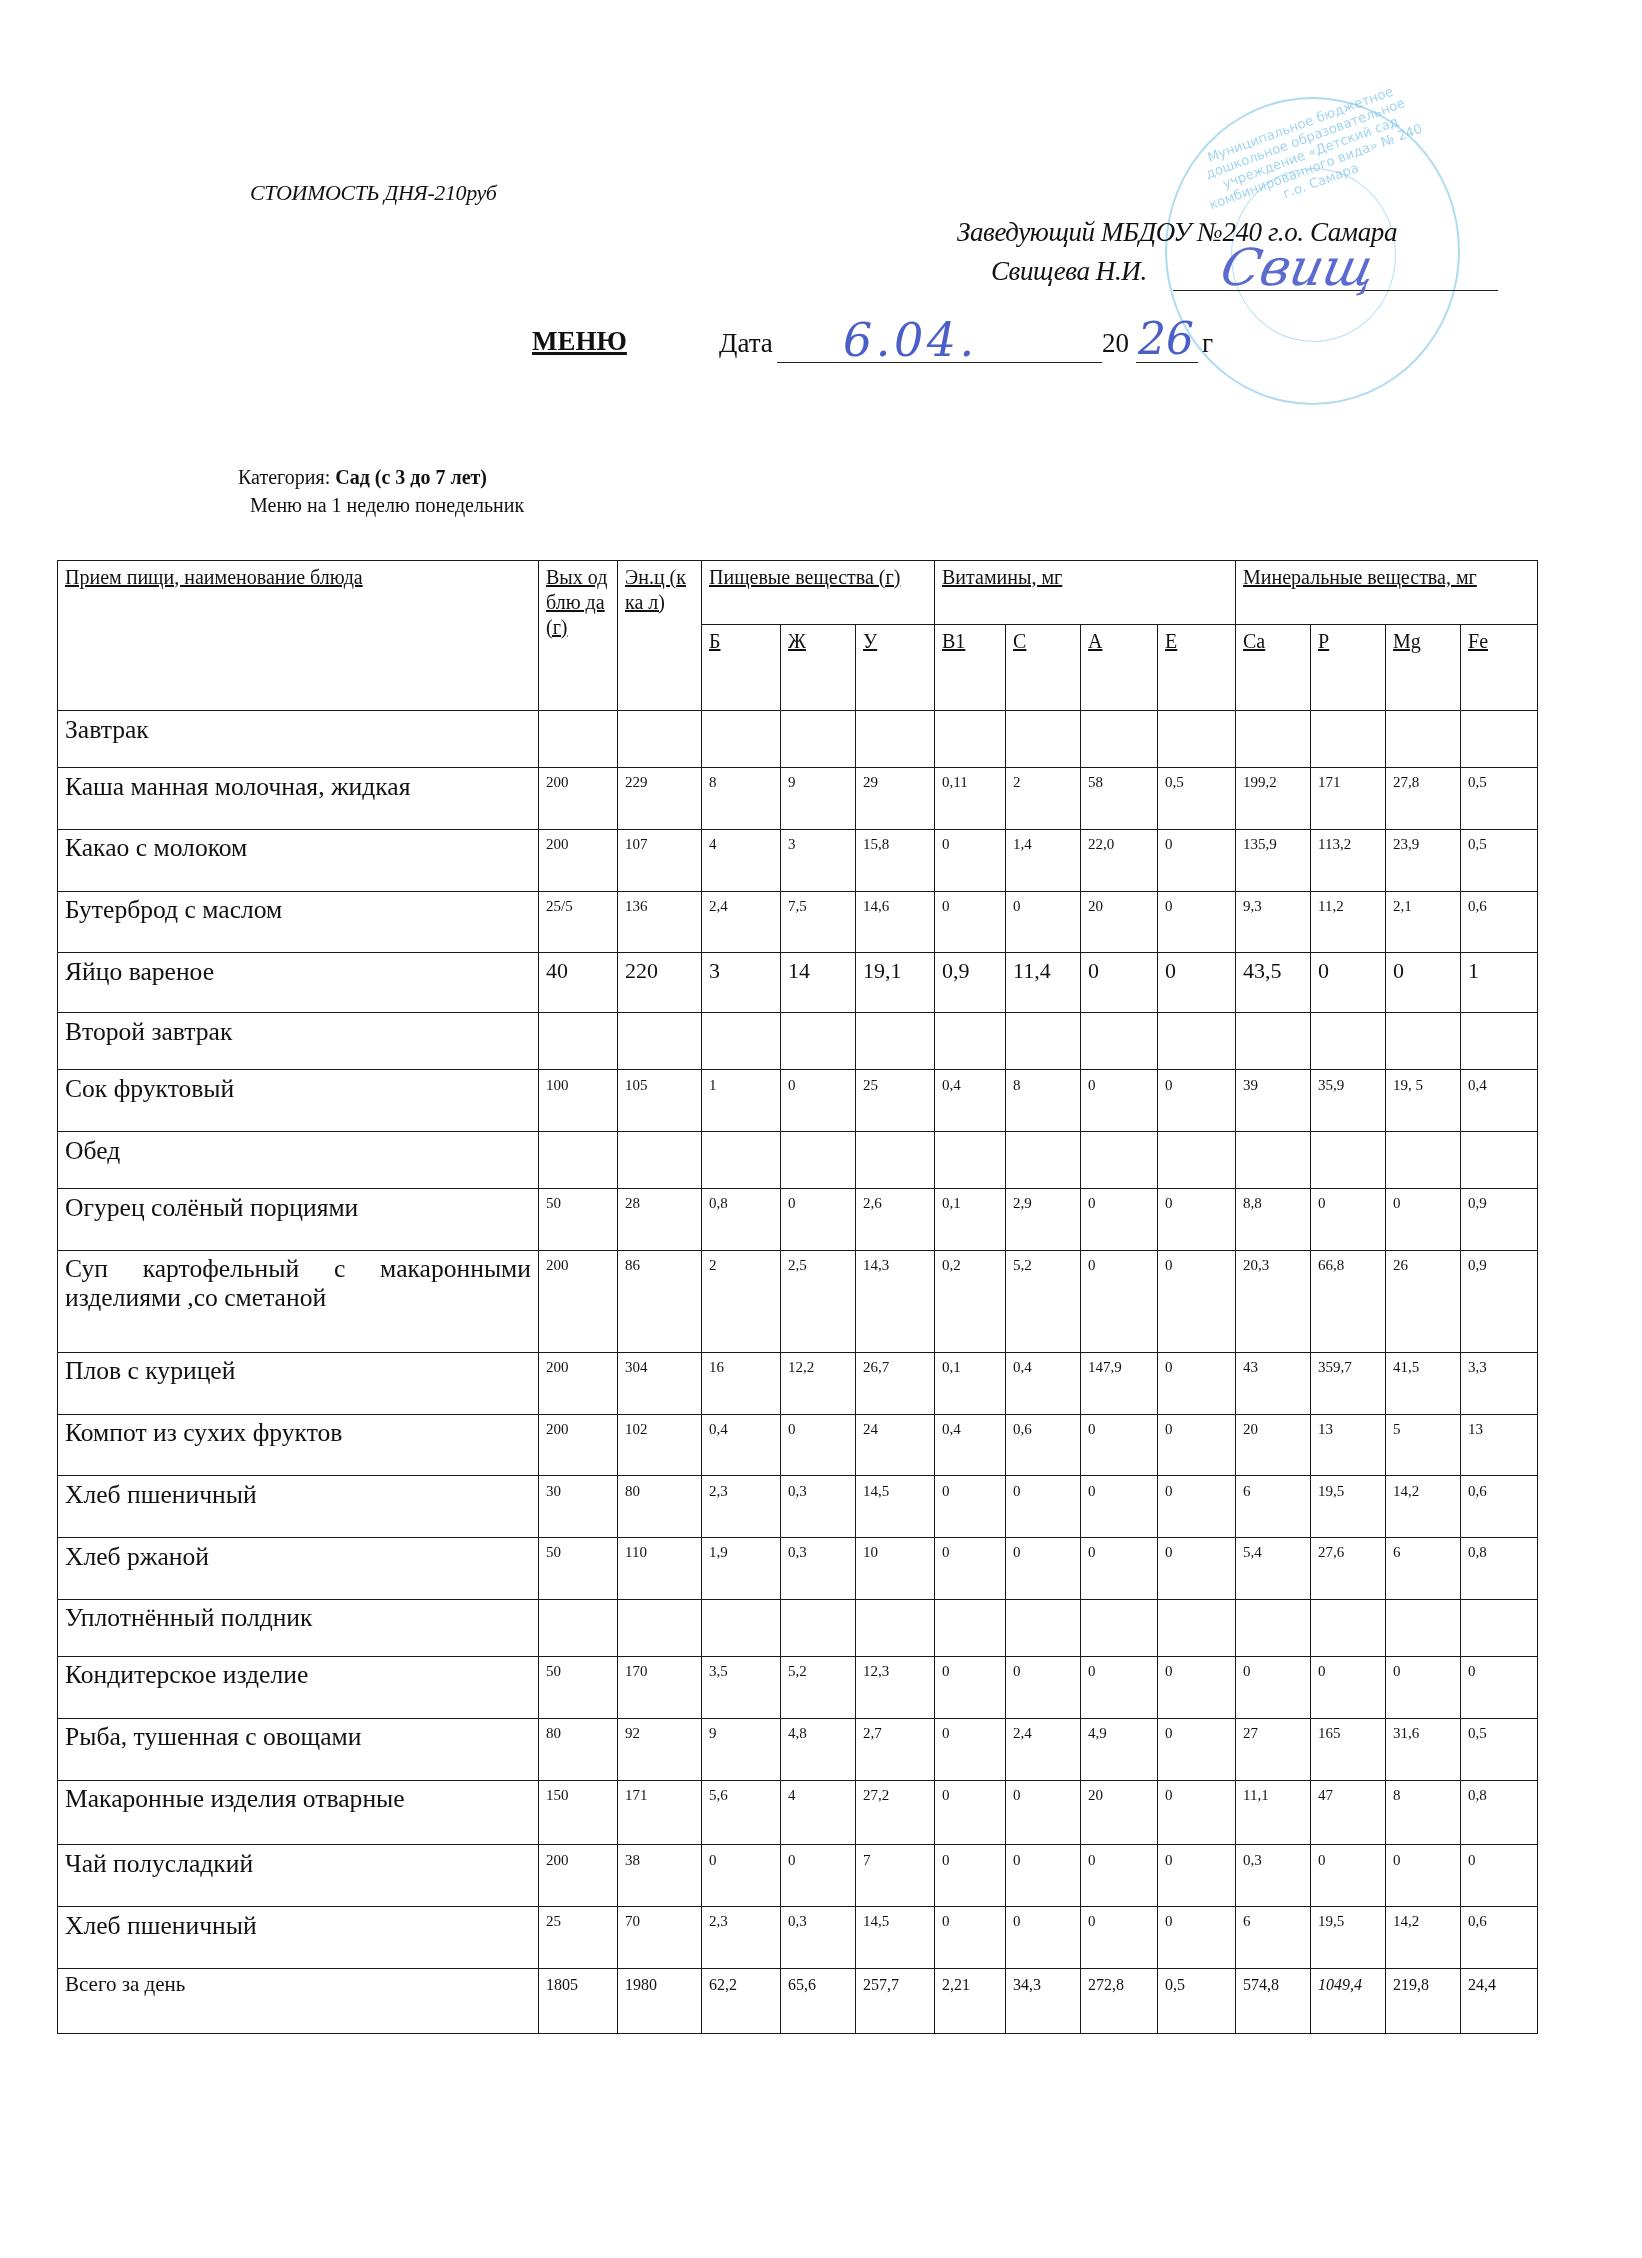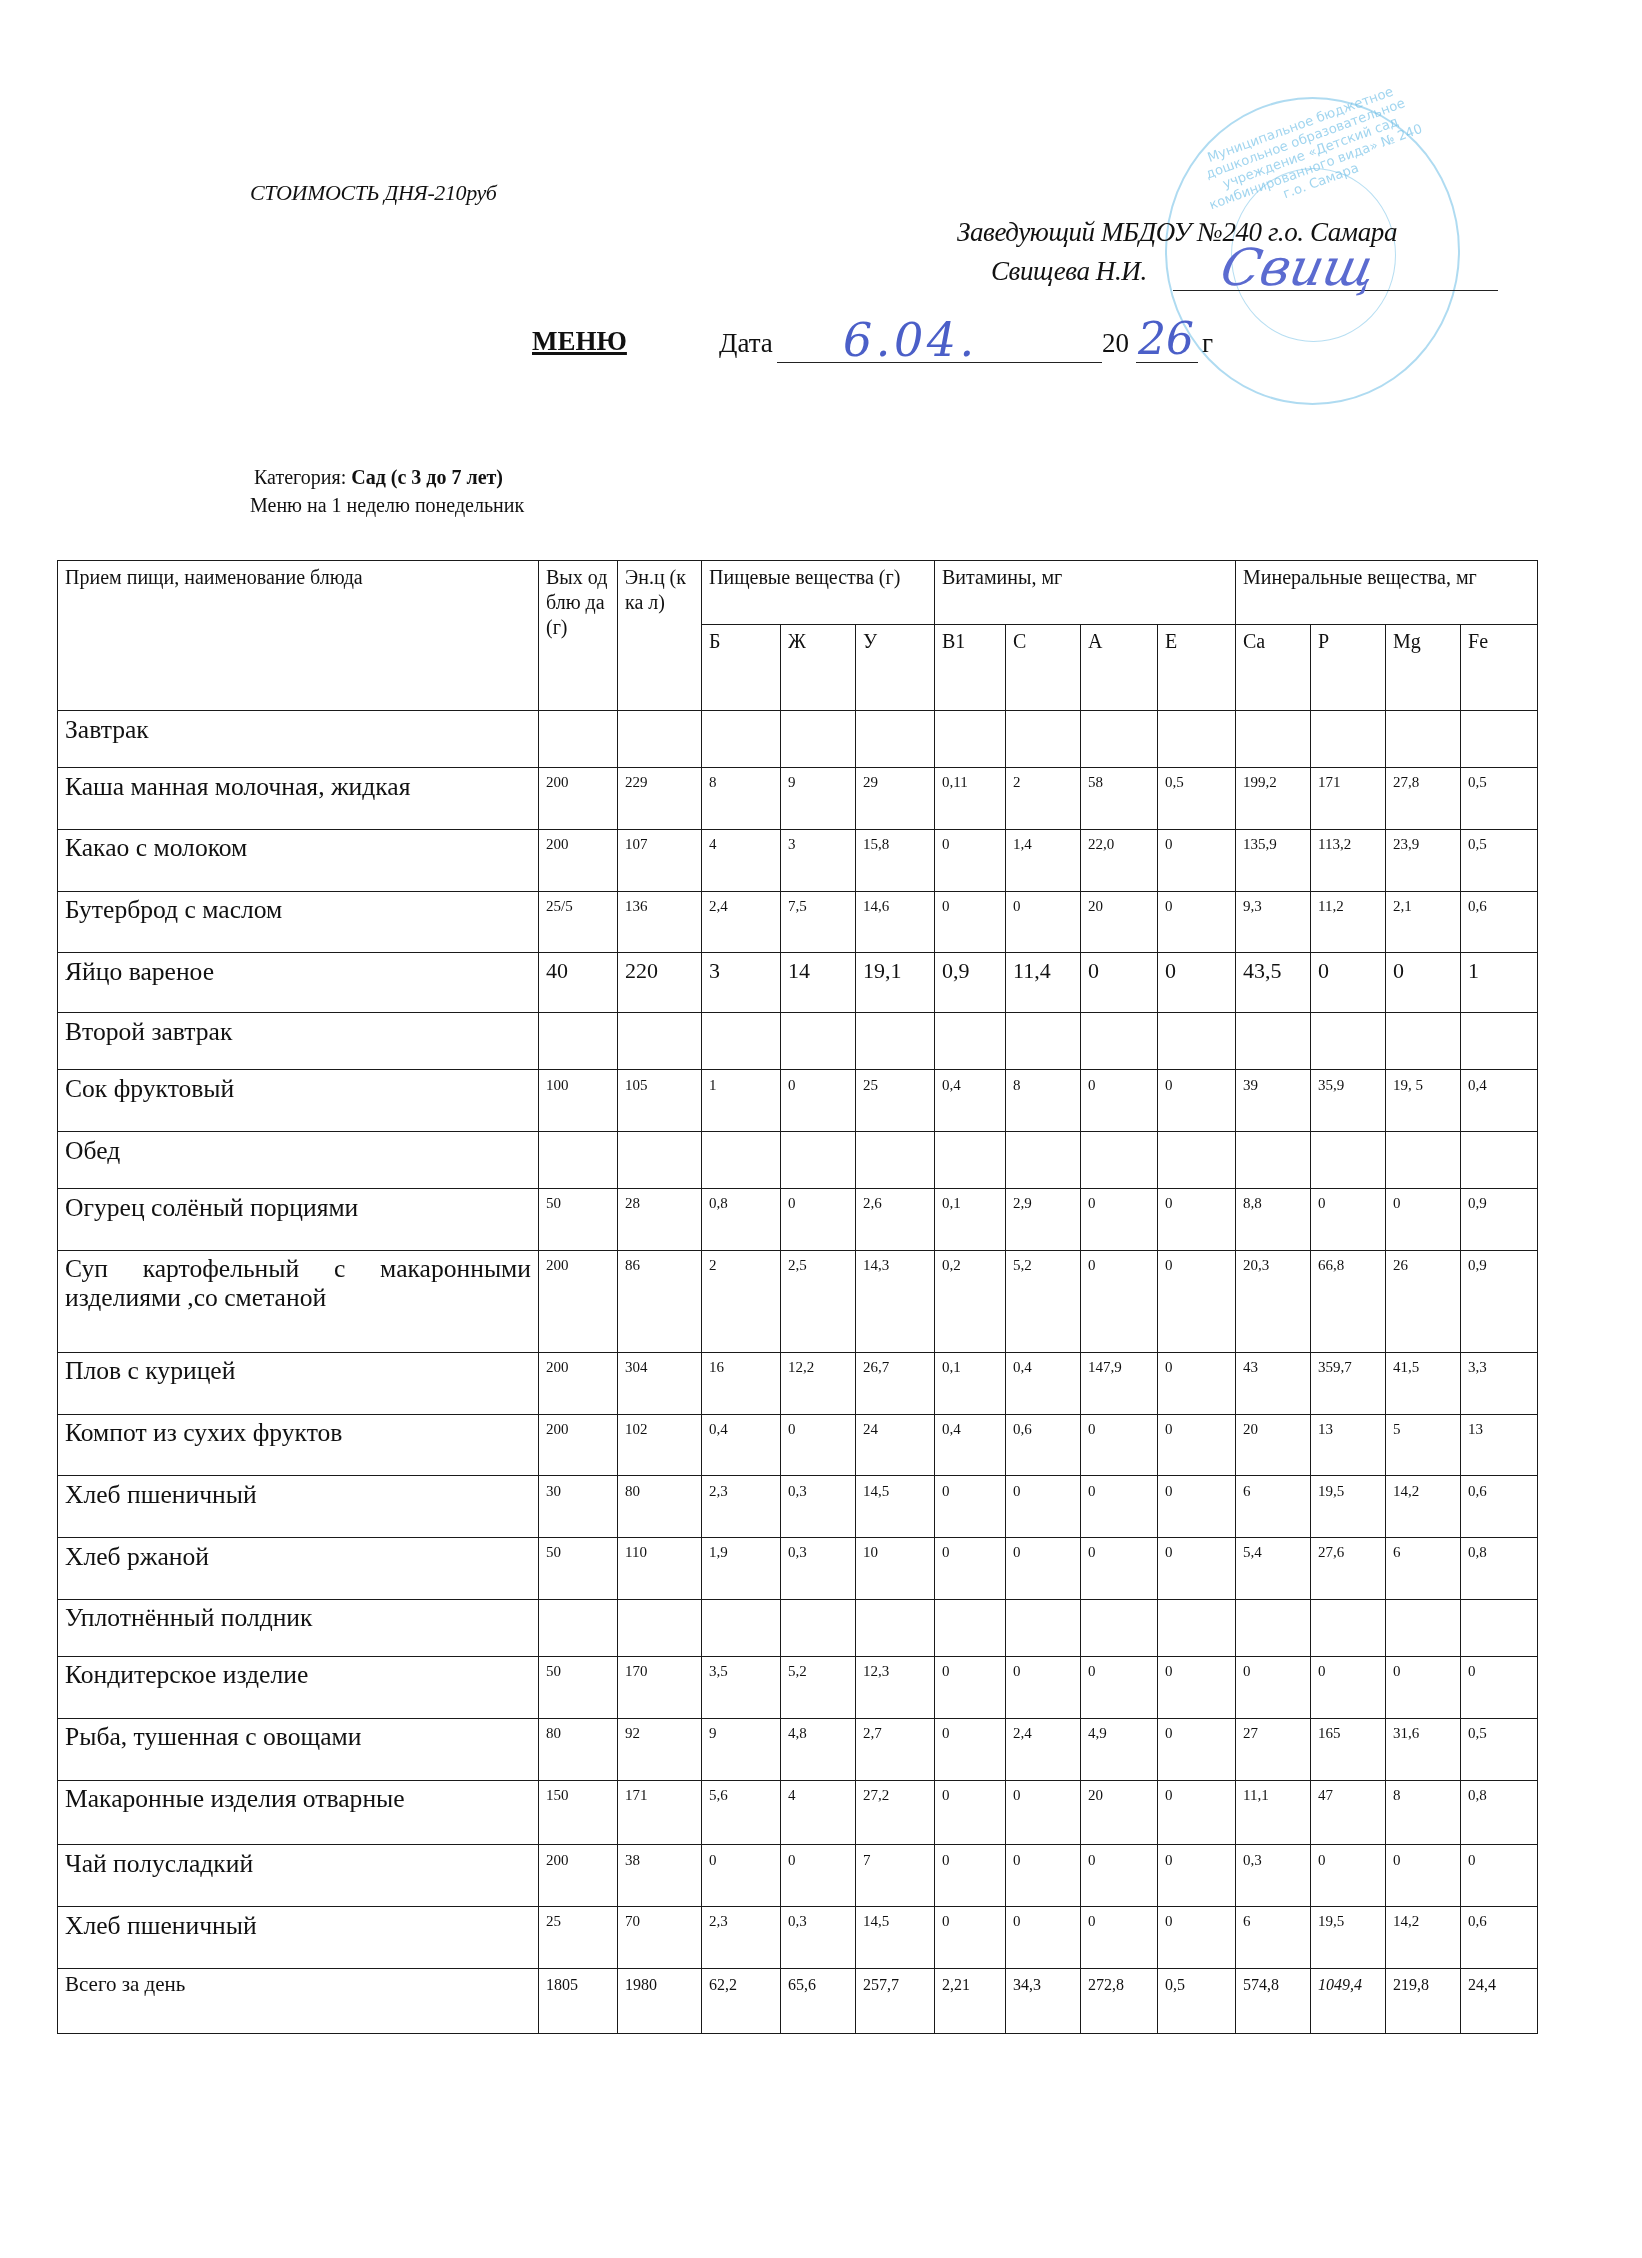--- a/index.html
+++ b/index.html
@@ -11,38 +11,38 @@
   .head-name { left: 991px; top: 256px; font-size: 27px; font-style: italic; letter-spacing: -0.4px; }
   .sig-line { left: 1173px; top: 290px; width: 325px; border-bottom: 1.8px solid #222; height: 0; }
   .menu-title { left: 532px; top: 326px; font-size: 27px; font-weight: bold; text-decoration: underline; text-decoration-thickness: 2.6px; }
   .date-label { left: 719px; top: 328px; font-size: 27px; }
   .date-line { left: 777px; top: 362px; width: 325px; border-bottom: 1.8px solid #222; height: 0; }
   .date-hand { left: 843px; top: 313px; font-size: 46px; color: #4b5fc8; font-style: italic; font-family: "DejaVu Serif", serif; letter-spacing: 3.5px; }
   .year-prefix { left: 1102px; top: 328px; font-size: 27px; }
   .year-hand { left: 1138px; top: 313px; font-size: 44px; color: #4b5fc8; font-style: italic; font-family: "DejaVu Serif", serif; }
   .year-line { left: 1136px; top: 362px; width: 62px; border-bottom: 1.8px solid #222; height: 0; }
   .year-suffix { left: 1202px; top: 328px; font-size: 27px; }
-  .category { left: 254px; top: 466px; font-size: 20px; }
+  .category { left: 238px; top: 466px; font-size: 20px; }
   .category b { font-weight: bold; }
   .week { left: 250px; top: 494px; font-size: 20px; }
 
   .stamp { left: 1165px; top: 97px; width: 291px; height: 304px; border-radius: 50%;
            border: 2.6px solid rgba(110,190,230,0.55); }
   .stamp-inner { left: 1231px; top: 168px; width: 163px; height: 172px; border-radius: 50%;
            border: 1.8px solid rgba(110,190,230,0.5); }
   .stamp-text { left: 1187px; top: 115px; width: 247px; font-family: "DejaVu Sans", sans-serif;
            font-size: 13.2px; color: rgba(110,190,230,0.65); text-align: center; transform: rotate(-20deg); }
   .signature { left: 1222px; top: 238px; font-size: 51px; color: #5b6bd0; font-style: italic;
            font-family: "DejaVu Serif", serif; transform: skewX(-12deg); }
 
   table.menu { position: absolute; left: 57px; top: 560px; width: 1479px; border-collapse: collapse;
            table-layout: fixed; }
   table.menu td, table.menu th { border: 1.8px solid #1a1a1a; vertical-align: top; padding: 3.5px 7px;
            font-weight: normal; text-align: left; }
-  table.menu th { font-size: 20px; line-height: 25px; }
+  table.menu th { font-size: 20px; line-height: 25px; text-decoration: underline; }
   .name-cell { font-size: 25.6px; line-height: 29px; }
   .name-cell.justify { text-align: justify !important; text-align-last: left; }
   .section-cell { font-size: 25.6px; font-weight: bold; }
   .num { font-size: 15px; line-height: 19.4px; padding-top: 5.3px !important; }
   .num.big { font-size: 22px; line-height: 28px; padding-top: 3.5px !important; }
   .total-label { font-size: 21px; font-weight: bold; }
   .total-num { font-size: 16px; font-weight: bold; padding-top: 5.3px !important; line-height: 21px; }
   tr.h-row td { height: 52px; }
   tr.sec-row td { height: 49px; }
   tr.tall td { height: 92px; }

